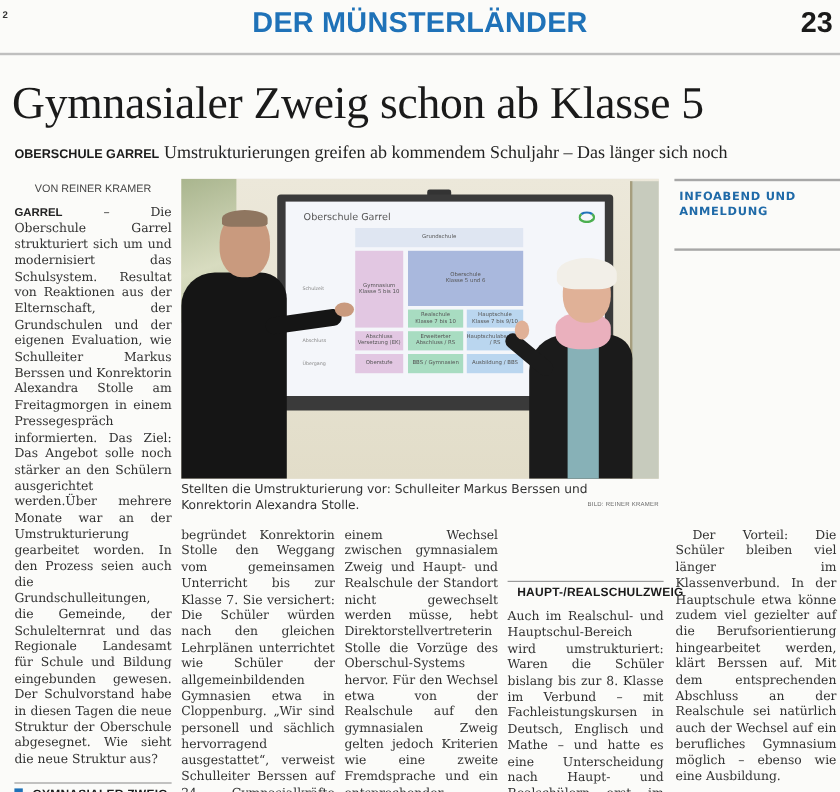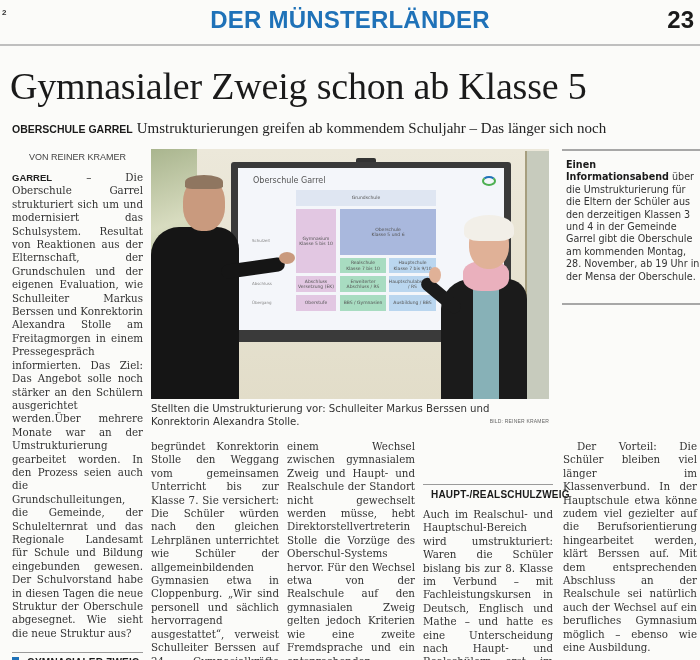--- a/index.html
+++ b/index.html
@@ -150,19 +150,19 @@
 <div class="col" style="left:423px; top:440px; width:130px;">
   <div style="height:40px;"></div>
   <div class="subhead" style="margin-top:4px;">
     <span class="sq"></span>
     <span>HAUPT-/REALSCHULZWEIG</span>
   </div>
   <p>Auch im Realschul- und Hauptschul-Bereich wird umstrukturiert: Waren die Schüler bislang bis zur 8. Klasse im Verbund – mit Fachleistungskursen in Deutsch, Englisch und Mathe – und hatte es eine Unterscheidung nach Haupt- und Realschülern erst im Jahrgang 9 gegeben, wird ab dem kommenden Schuljahr nur noch in Klasse 5 gemeinsam</p>
 </div>
 
 <div class="infobox">
-  <p><b>Einen Informationsabend</b><span> über die Umstrukturierung für die Eltern der Schüler aus den derzeitigen Klassen 3 und 4 in der Gemeinde Garrel gibt die Oberschule am kommenden Montag, 28. November, ab 19 Uhr in der Mensa der Oberschule.</span></p>
+  <div class="info-title">INFOABEND UND ANMELDUNG</div>
 </div>
 
 <div class="col" style="left:563px; top:440px; width:134px;">
   <p class="indent">Der Vorteil: Die Schüler bleiben viel länger im Klassenverbund. In der Hauptschule etwa könne zudem viel gezielter auf die Berufsorientierung hingearbeitet werden, klärt Berssen auf. Mit dem entsprechenden Abschluss an der Realschule sei natürlich auch der Wechsel auf ein berufliches Gymnasium möglich – ebenso wie eine Ausbildung.</p>
 
 </div>
 
 </body></html>

